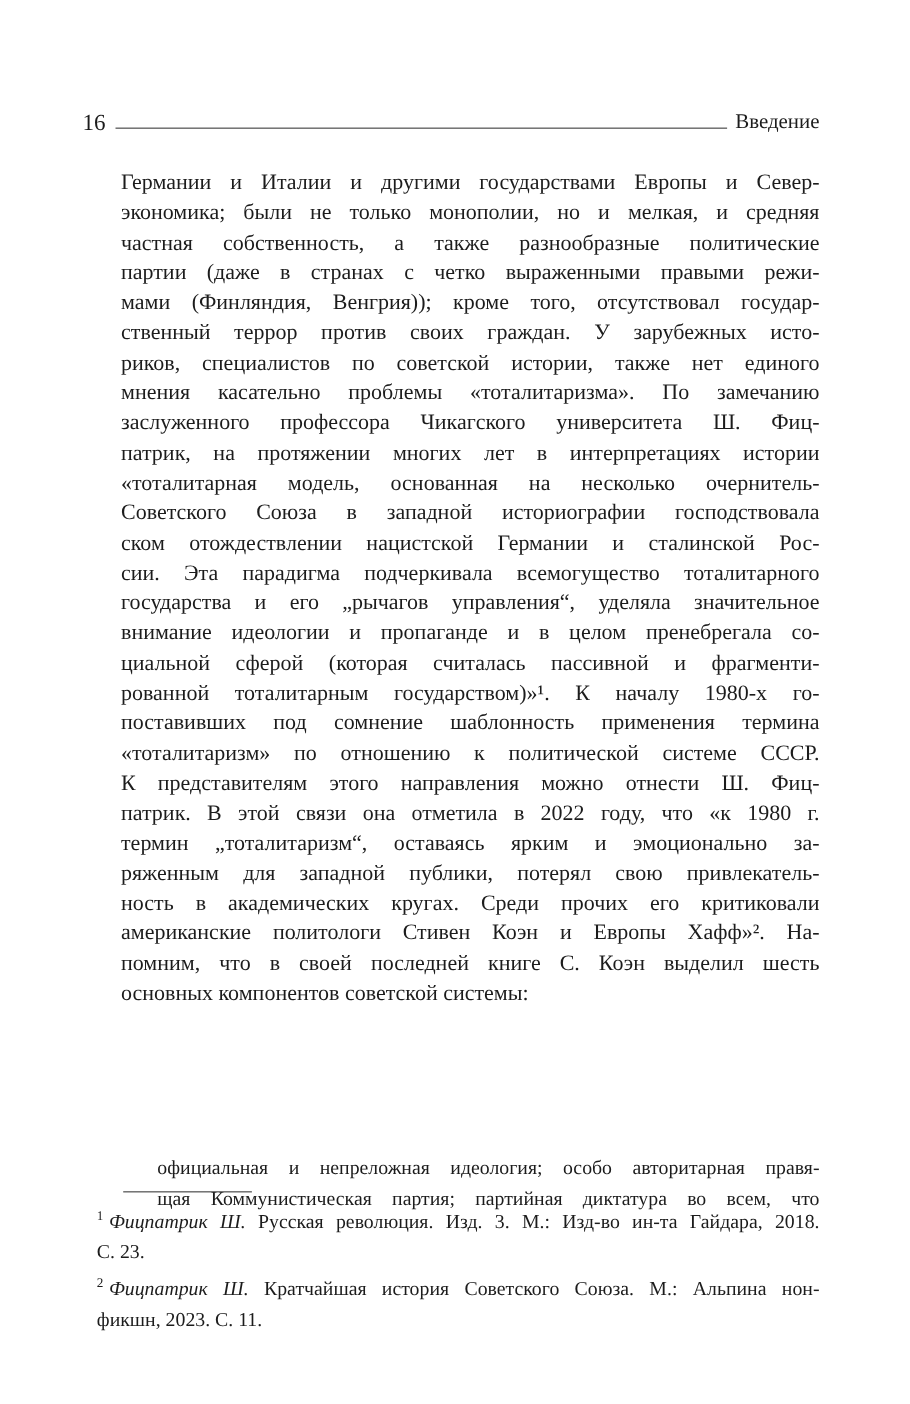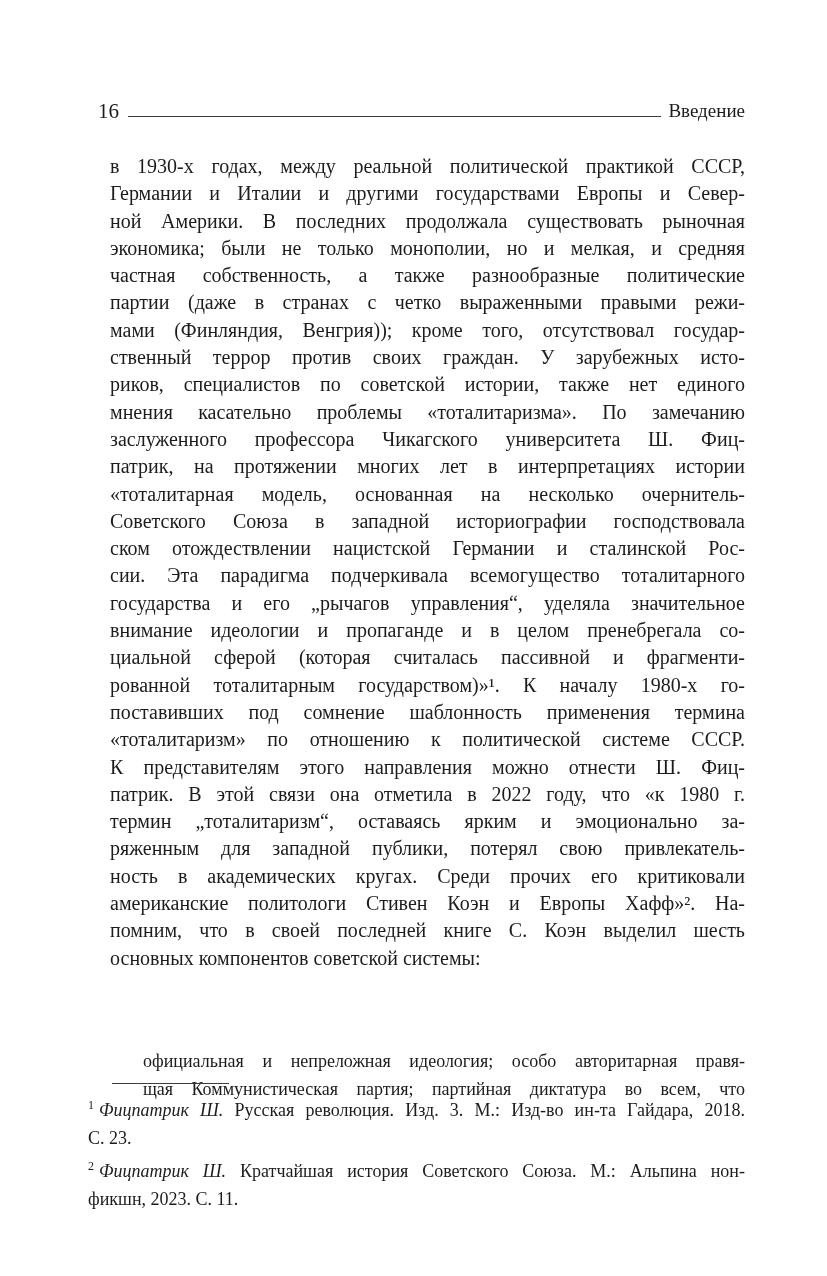--- a/index.html
+++ b/index.html
@@ -6,21 +6,21 @@
   .page{
     position:relative;
     width:827px;height:1276px;
     background:#ffffff;
     color:#1c1c1c;
     font-family:"Liberation Serif","DejaVu Serif",serif;
     overflow:hidden;
   }
   
   .runhead{
-    position:absolute;left:98px;right:82px;top:100px;
+    position:absolute;left:75px;right:82px;top:100px;
     display:flex;align-items:flex-end;
   }
   .pagenum{font-size:21px;line-height:22px;}
   .hrule{flex:1;border-bottom:1.4px solid #3c3c3c;margin:0 7px 5px 9px;}
   .section{font-size:19px;line-height:22px;text-align:center;}
   
   .bodytext{
     position:absolute;left:110px;top:153px;width:635px;
     font-size:20px;line-height:27.3px;
   }
@@ -45,23 +45,21 @@
 
 <div class="page">
 
   <div class="runhead">
     <span class="pagenum">16</span>
     <span class="hrule"></span>
     <span class="section">Введение</span>
   </div>
 
   <div class="bodytext">
-    <div class="bl">в 1930-х годах, между реальной политической практикой СССР,</div>
     <div class="bl">Германии и Италии и другими государствами Европы и Север-</div>
-    <div class="bl">ной Америки. В последних продолжала существовать рыночная</div>
     <div class="bl">экономика; были не только монополии, но и мелкая, и средняя</div>
     <div class="bl">частная собственность, а также разнообразные политические</div>
     <div class="bl">партии (даже в странах с четко выраженными правыми режи-</div>
     <div class="bl">мами (Финляндия, Венгрия)); кроме того, отсутствовал государ-</div>
     <div class="bl">ственный террор против своих граждан. У зарубежных исто-</div>
     <div class="bl">риков, специалистов по советской истории, также нет единого</div>
     <div class="bl">мнения касательно проблемы «тоталитаризма». По замечанию</div>
     <div class="bl">заслуженного профессора Чикагского университета Ш. Фиц-</div>
     <div class="bl">патрик, на протяжении многих лет в интерпретациях истории</div>
     <div class="bl">«тоталитарная модель, основанная на несколько очернитель-</div>

